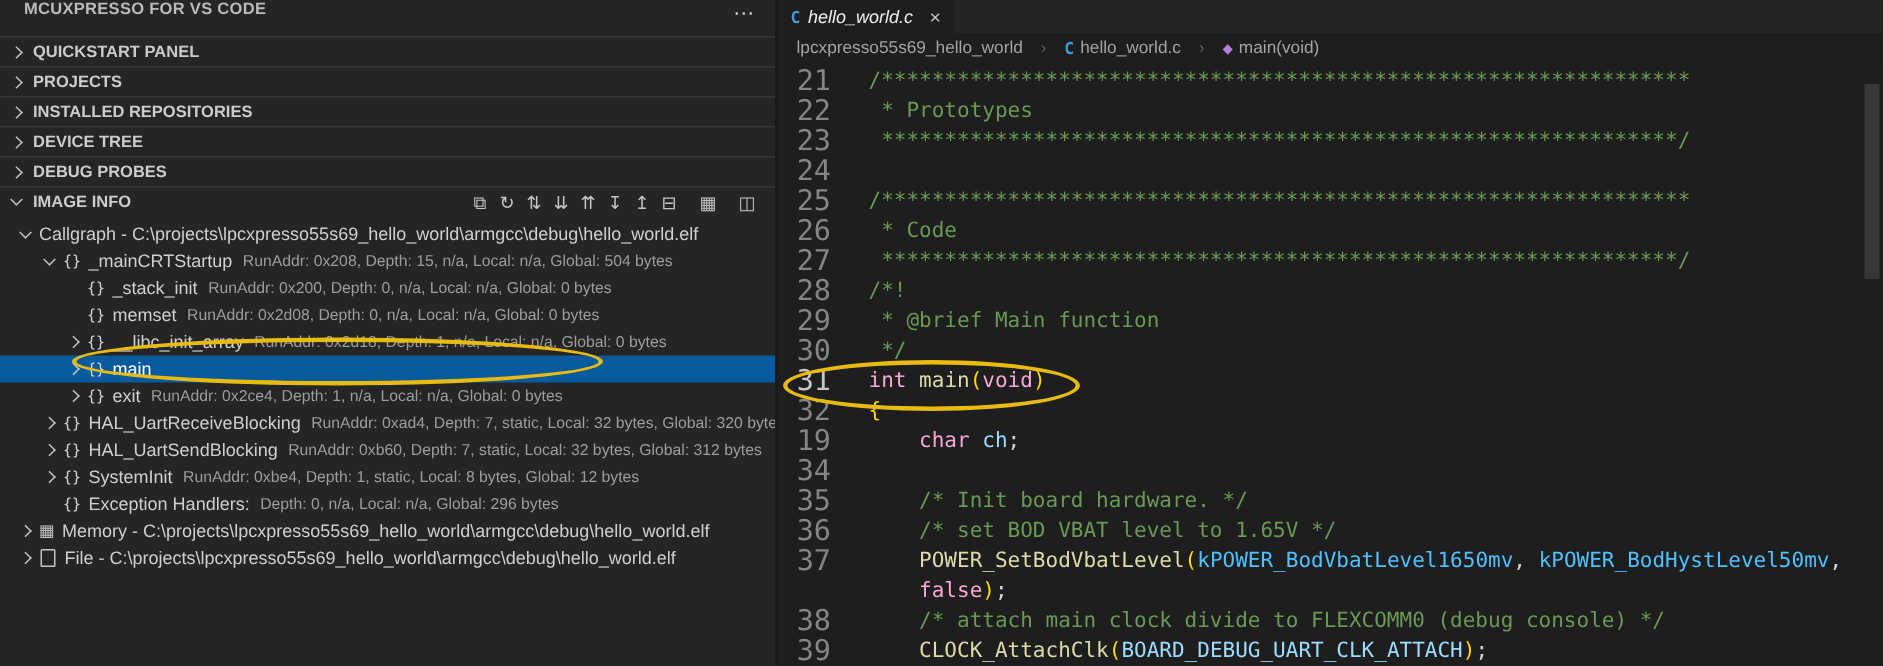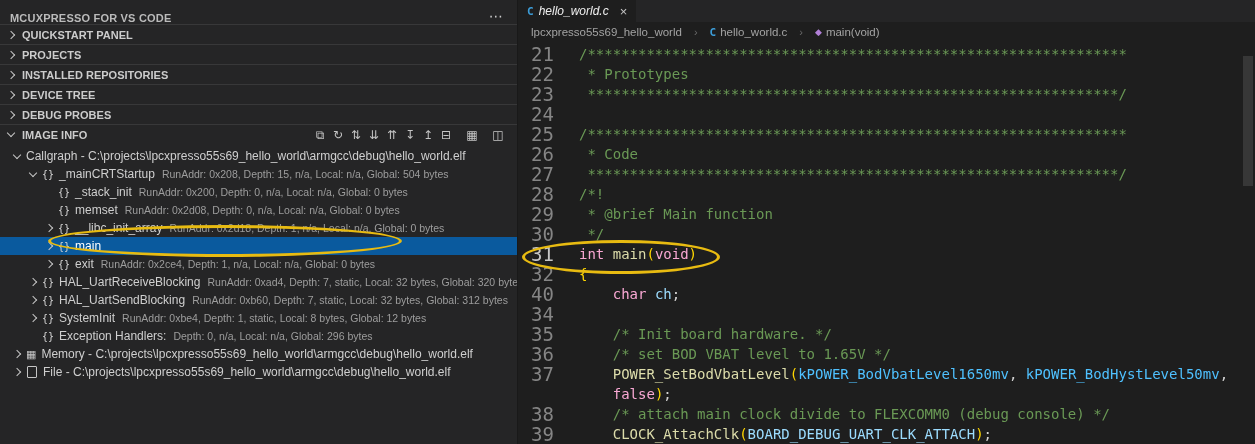--- a/index.html
+++ b/index.html
@@ -1,21 +1,21 @@
 <!DOCTYPE html>
 <html><head>
 <meta charset="utf-8">
 <style>
   html,body{margin:0;padding:0;width:1255px;height:444px;overflow:hidden;background:#1e1e1e;
     font-family:"Liberation Sans",sans-serif;position:relative;}
 
   
   .sidebar{position:absolute;left:0;top:0;width:517px;height:444px;background:#252526;color:#cccccc;overflow:hidden;}
-  .sidebar-title-row{height:24px;display:flex;align-items:flex-end;justify-content:space-between;
-    padding:0 14px 0 10px;font-size:11px;font-weight:700;color:#bbbbbb;letter-spacing:.2px;}
+  .sidebar-title-row{height:24px;display:flex;align-items:flex-start;justify-content:space-between;
+    padding:0 14px 0 10px;font-size:11px;font-weight:700;color:#bbbbbb;letter-spacing:.2px;margin-left:6px;}
   .more{font-size:14px;color:#cccccc;cursor:pointer;font-weight:400;}
   .section-header{height:19px;display:flex;align-items:center;font-size:11px;font-weight:700;
     color:#cccccc;border-top:1px solid rgba(128,128,128,.22);padding-left:4px;cursor:pointer;}
   .sec-label{margin-left:2px;}
   .chev{width:5px;height:5px;border-right:1.4px solid #c5c5c5;border-bottom:1.4px solid #c5c5c5;
     display:inline-block;flex:none;transform:rotate(-45deg);margin:0 6px 0 4px;}
   .chev.down{transform:rotate(45deg);margin-top:-3px;}
   .chev.hidden{visibility:hidden;}
   .imageinfo-header{justify-content:flex-start;}
   .ii-toolbar{margin-left:auto;display:flex;align-items:center;padding-right:10px;}
@@ -258,21 +258,21 @@
       </div>
       <div class="line">
         <span class="gutter active">31</span>
         <span class="content"><span class="tok-keyword">int</span><span class="tok-plain"> </span><span class="tok-function">main</span><span class="tok-bracket">(</span><span class="tok-keyword">void</span><span class="tok-bracket">)</span></span>
       </div>
       <div class="line">
         <span class="gutter">32</span>
         <span class="content"><span class="tok-bracket">{</span></span>
       </div>
       <div class="line">
-        <span class="gutter">40</span>
+        <span class="gutter">19</span>
         <span class="content"><span class="tok-plain">    </span><span class="tok-keyword">char</span><span class="tok-plain"> </span><span class="tok-variable">ch</span><span class="tok-plain">;</span></span>
       </div>
       <div class="line">
         <span class="gutter">34</span>
         <span class="content"></span>
       </div>
       <div class="line">
         <span class="gutter">35</span>
         <span class="content"><span class="tok-comment">    /* Init board hardware. */</span></span>
       </div>

